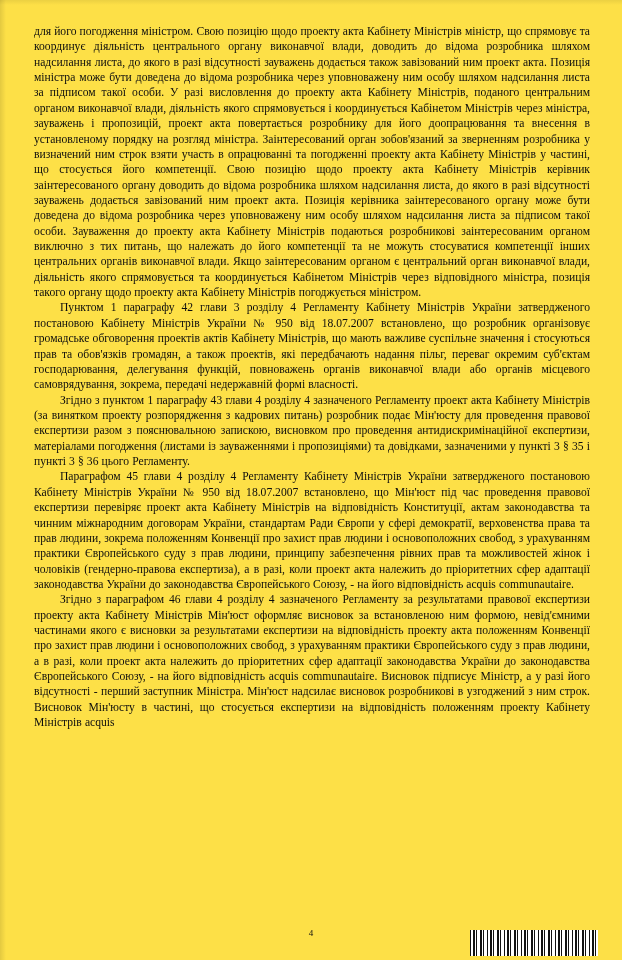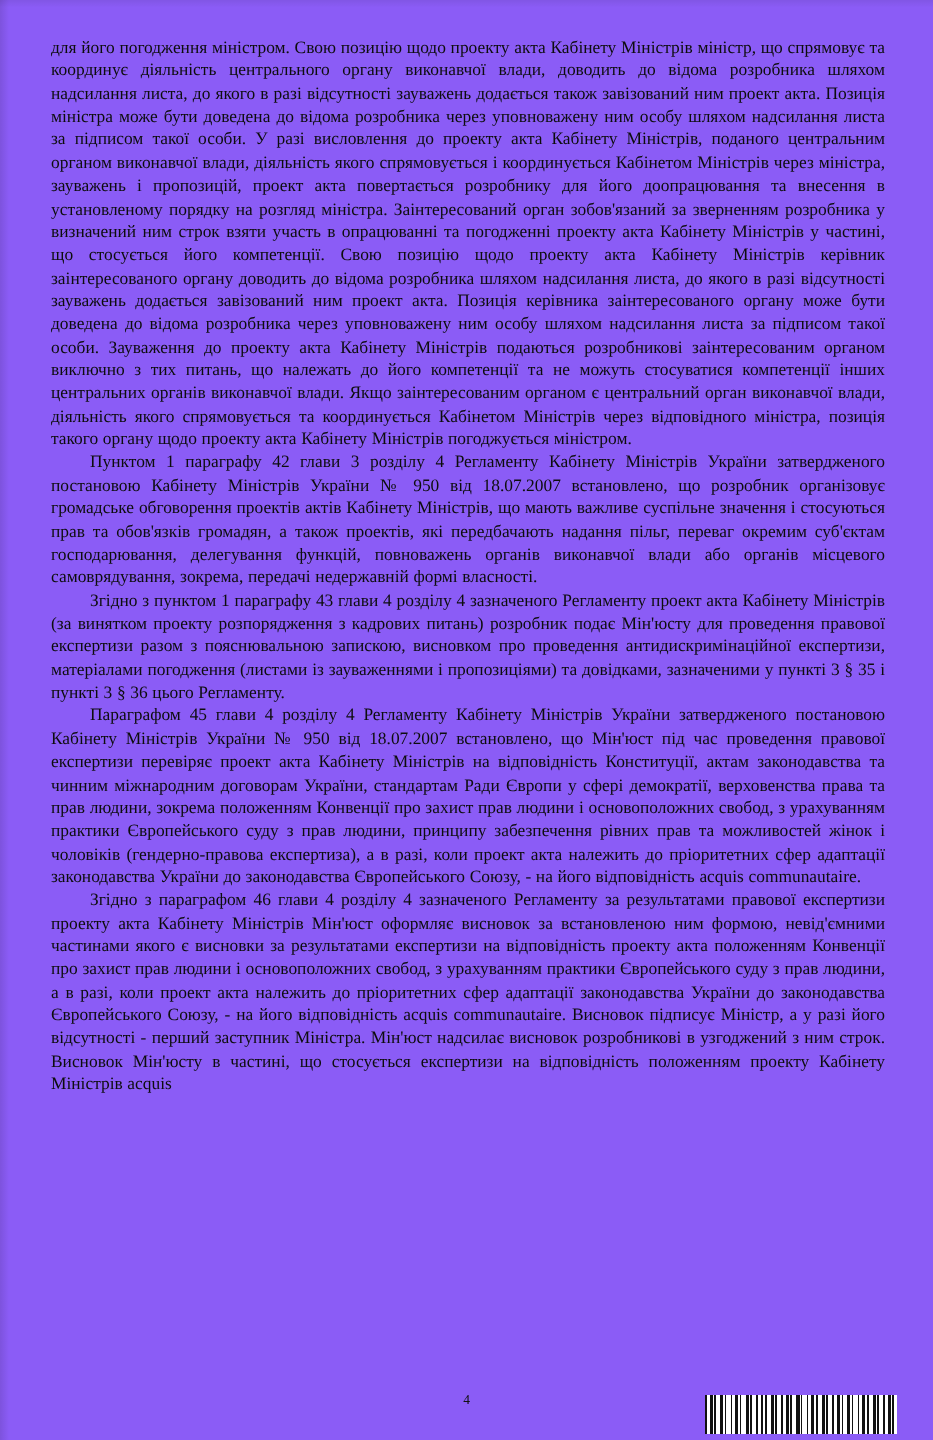--- a/index.html
+++ b/index.html
@@ -14,21 +14,21 @@
     color: #0d0d0d;
     position: relative;
     overflow: hidden;
   }
   .page {
     position: absolute;
     left: 0;
     top: 0;
     width: 622px;
     height: 960px;
-    background: #8b5cf6;
+    background: #fde047;
   }
   .page-inner {
     position: absolute;
     left: 34px;
     top: 24px;
     width: 556px;
   }
   .para {
     font-size: 11.6px;
     line-height: 1.325;

